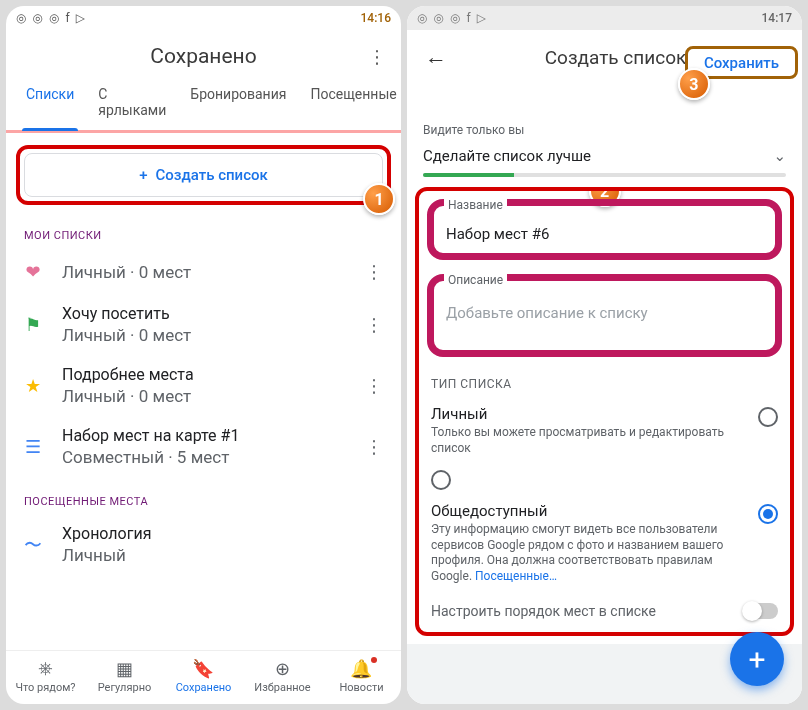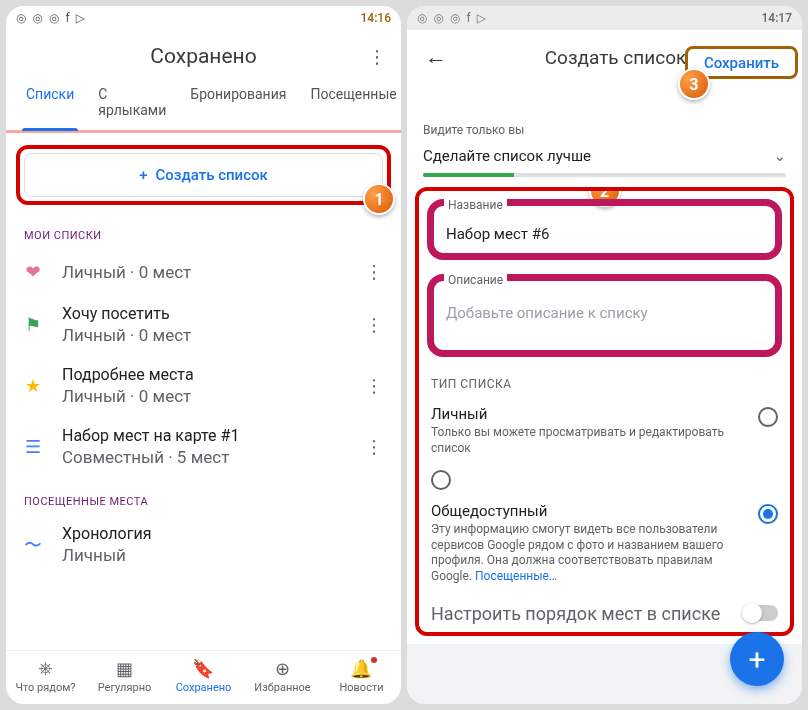--- a/index.html
+++ b/index.html
@@ -256,21 +256,21 @@
     content: '';
     position: absolute;
     inset: 3px;
     background: #1a73e8;
     border-radius: 50%;
   }
   .toggle-row {
     display: flex;
     align-items: center;
     padding: 12px 4px 6px;
-    font-size: 18px;
+    font-size: 14px;
     color: #5f6368;
   }
   .toggle {
     margin-left: auto;
     width: 34px; height: 16px;
     background: #ccc;
     border-radius: 10px;
     position: relative;
   }
   .toggle::after {

